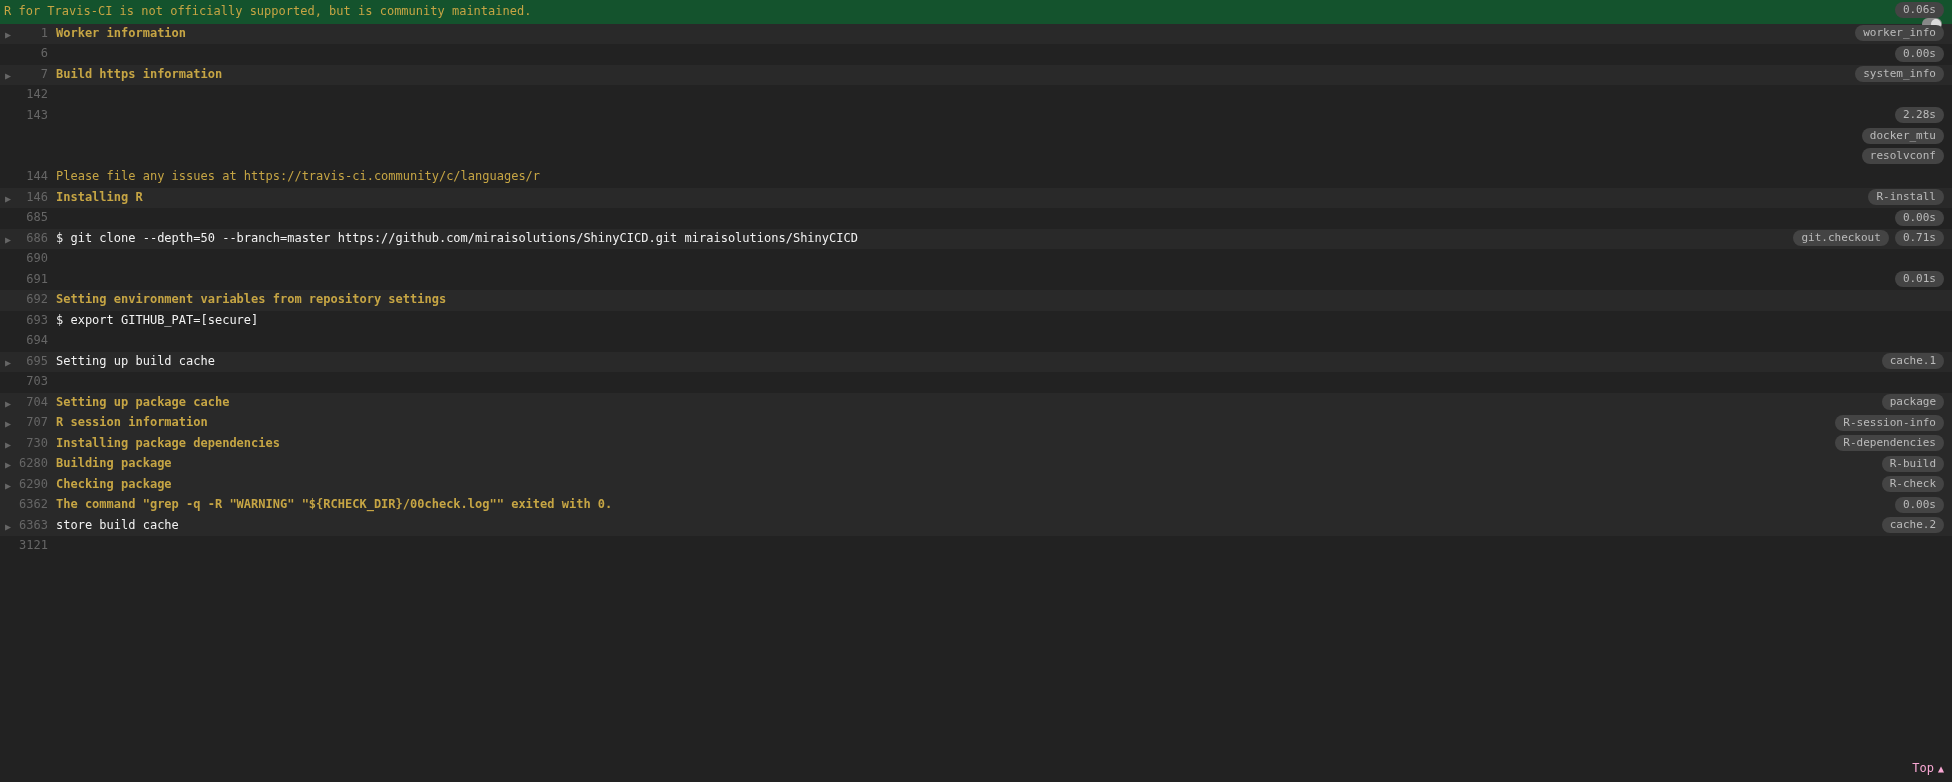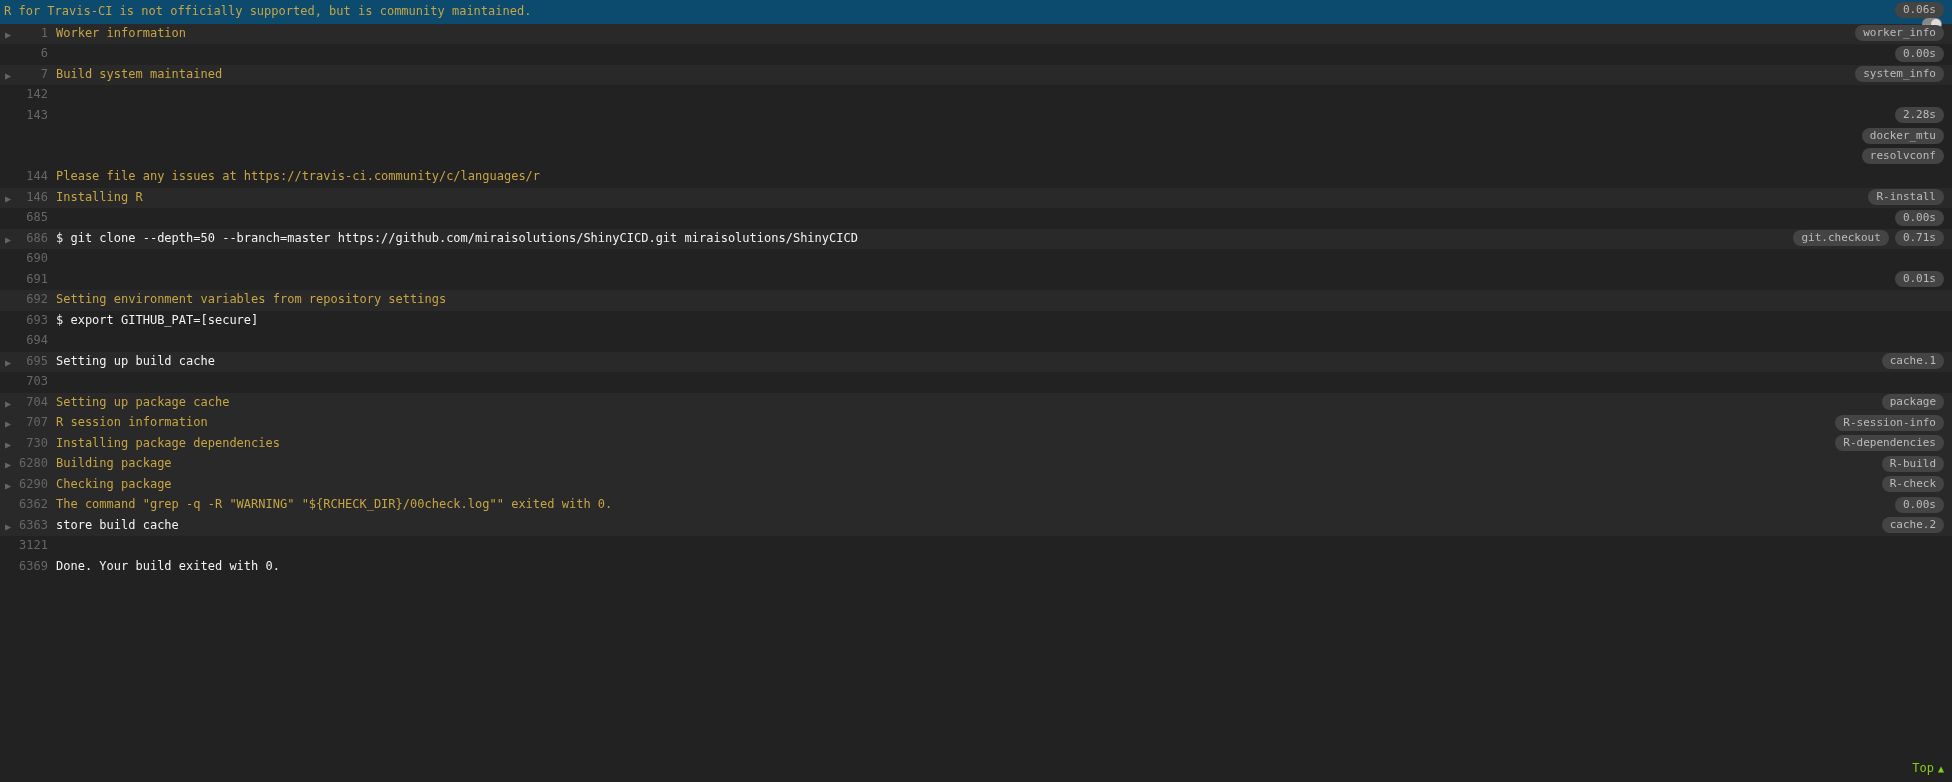--- a/index.html
+++ b/index.html
@@ -12,21 +12,21 @@
       color: #f1f1f1;
       font-family: "Menlo", "Monaco", "Consolas", monospace;
       font-size: 12px;
       line-height: 19.5px;
       overflow-x: hidden;
     }
     .header-line {
       padding: 2px 12px 2px 4px;
       color: #c6a544;
       font-size: 12px;
-      background: #0c4a6e;
+      background: #14532d;
       position: relative;
     }
     .log-container {
       width: 100%;
     }
     .log-line {
       display: flex;
       align-items: flex-start;
       position: relative;
       min-height: 19.5px;
@@ -56,21 +56,21 @@
       padding-right: 8px;
       user-select: none;
     }
     .content {
       flex: 1;
       white-space: pre;
       color: #f1f1f1;
     }
     .content.yellow {
       color: #c6a544;
-      font-weight: normal;
+      font-weight: bold;
     }
     .content.yellow-normal {
       color: #c6a544;
     }
     .tags {
       position: absolute;
       right: 8px;
       top: 0;
       display: flex;
       gap: 6px;
@@ -101,21 +101,21 @@
       top: 1px;
       width: 10px;
       height: 10px;
       background: #ddd;
       border-radius: 50%;
     }
     .top-link {
       position: fixed;
       bottom: 4px;
       right: 8px;
-      color: #84cc16;
+      color: #f9a8d4;
       font-size: 12px;
       cursor: pointer;
       display: flex;
       align-items: center;
       gap: 4px;
     }
     .top-link .caret {
       font-size: 10px;
     }
   </style>
@@ -143,21 +143,21 @@
       <div class="arrow-cell hidden-arrow">▶</div>
       <div class="lineno">6</div>
       <div class="content "></div>
       <div class="tags">
         <span class="badge">0.00s</span>
       </div>
     </div>
     <div class="log-line shaded">
       <div class="arrow-cell">▶</div>
       <div class="lineno">7</div>
-      <div class="content yellow">Build system maintained</div>
+      <div class="content yellow">Build https information</div>
       <div class="tags">
         <span class="badge">system_info</span>
       </div>
     </div>
     <div class="log-line">
       <div class="arrow-cell hidden-arrow">▶</div>
       <div class="lineno">142</div>
       <div class="content "></div>
     </div>
     <div class="log-line">
@@ -308,24 +308,19 @@
       <div class="lineno">6363</div>
       <div class="content ">store build cache</div>
       <div class="tags">
         <span class="badge">cache.2</span>
       </div>
     </div>
     <div class="log-line">
       <div class="arrow-cell hidden-arrow">▶</div>
       <div class="lineno">3121</div>
       <div class="content "></div>
-    </div>
-    <div class="log-line">
-      <div class="arrow-cell hidden-arrow">▶</div>
-      <div class="lineno">6369</div>
-      <div class="content ">Done. Your build exited with 0.</div>
     </div>
   </div>
 
 <div class="top-link">
   <span>Top</span>
   <span class="caret">▲</span>
 </div>
 
 </body></html>

